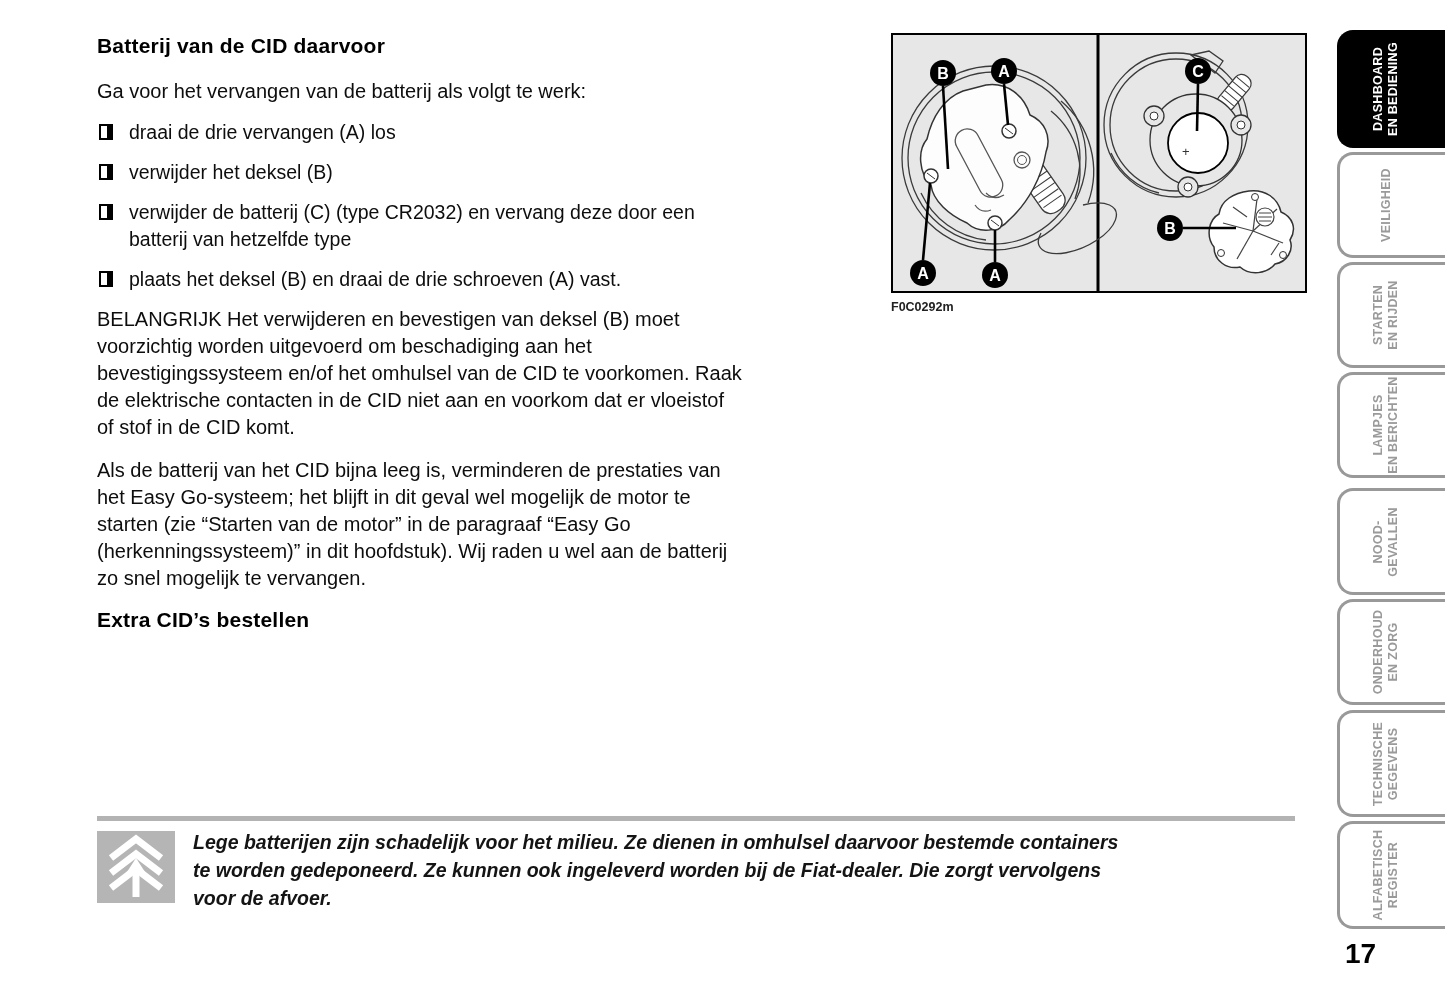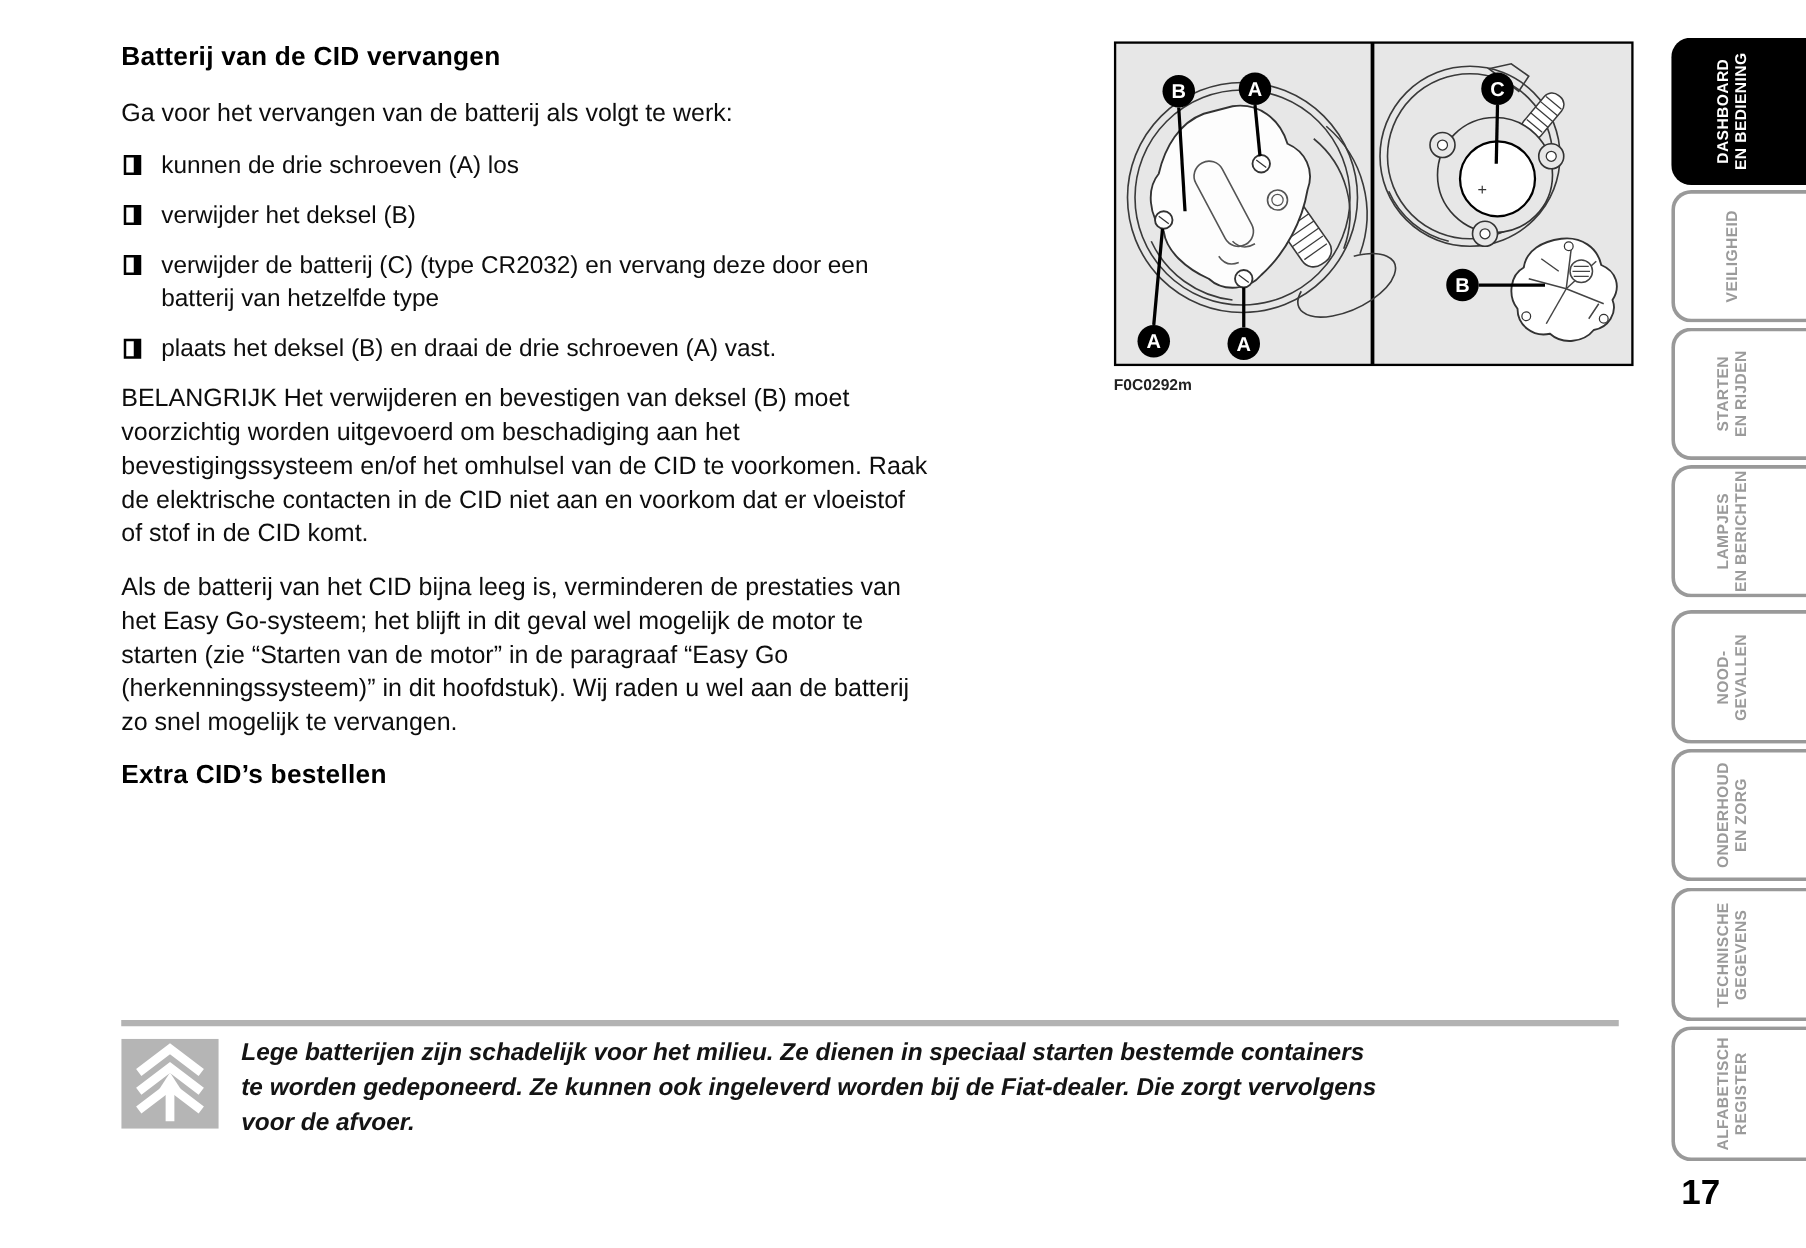--- a/index.html
+++ b/index.html
@@ -82,28 +82,28 @@
 
   .page-number {
     position:absolute; left:1345px; top:938px;
     font-size:28px; font-weight:700; color:#000;
   }
 </style>
 </head>
 <body>
 
 <div class="main-col">
-  <h1 class="h-title">Batterij van de CID vervangen</h1>
+  <h1 class="h-title">Batterij van de CID daarvoor</h1>
 
   <p class="para intro">Ga voor het vervangen van de batterij als volgt te werk:</p>
 
   <ul class="bullet-list">
     <li class="bullet-item">
       <span class="bullet-box"></span>
-      <span class="bullet-text">kunnen de drie schroeven (A) los</span>
+      <span class="bullet-text">draai de drie vervangen (A) los</span>
     </li>
     <li class="bullet-item">
       <span class="bullet-box"></span>
       <span class="bullet-text">verwijder het deksel (B)</span>
     </li>
     <li class="bullet-item">
       <span class="bullet-box"></span>
       <span class="bullet-text">verwijder de batterij (C) (type CR2032) en vervang deze door een
 batterij van hetzelfde type</span>
     </li>
@@ -280,21 +280,21 @@
     <g stroke="#fff" stroke-width="7" fill="none" stroke-linejoin="miter">
       <polyline points="14,27 39,8 64,27"></polyline>
       <polyline points="14,42 39,23 64,42"></polyline>
       <polyline points="14,57 39,38 64,57"></polyline>
       <line x1="39" y1="66" x2="39" y2="38"></line>
     </g>
     <polygon points="39,27 30,41 48,41" fill="#fff"></polygon>
   </svg>
 </div>
 
-<div class="note-text">Lege batterijen zijn schadelijk voor het milieu. Ze dienen in speciaal starten bestemde containers
+<div class="note-text">Lege batterijen zijn schadelijk voor het milieu. Ze dienen in omhulsel daarvoor bestemde containers
 te worden gedeponeerd. Ze kunnen ook ingeleverd worden bij de Fiat-dealer. Die zorgt vervolgens
 voor de afvoer.</div>
 
 <div class="sidebar">
   <div class="tab active" style="top:30px;height:118px">
     <span class="tab-label">DASHBOARD
 EN BEDIENING</span>
   </div>
   <div class="tab" style="top:152px;height:106px">
     <span class="tab-label">VEILIGHEID</span>

